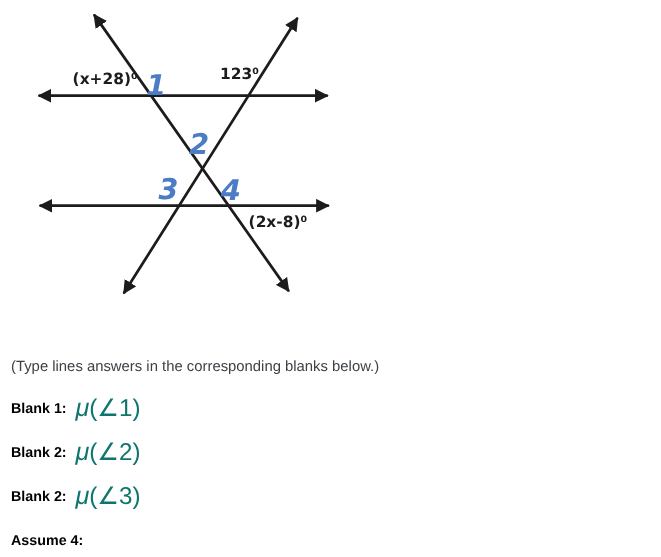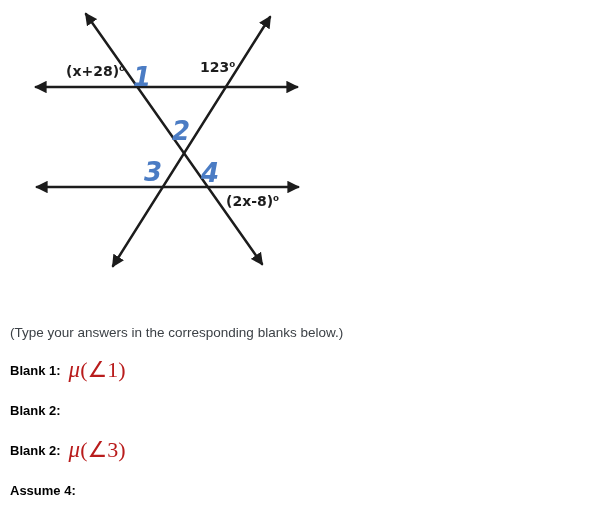--- a/index.html
+++ b/index.html
@@ -56,22 +56,22 @@
     align-items: center;
   }
   .blank-label {
     font-size: 13px;
     font-weight: bold;
     color: #000000;
     white-space: pre;
   }
   .math {
     margin-left: 8px;
-    color: #b91c1c;
-    font-family: Liberation Serif, serif;
+    color: #0f766e;
+    font-family: Liberation Sans, sans-serif;
     font-size: 22px;
     white-space: pre;
   }
   .math .mu {
     font-style: italic;
     font-size: 23px;
   }
   .math .expr {
     font-style: normal;
   }
@@ -106,32 +106,33 @@
 
     <text class="angle-num" x="172" y="140">2</text>
 
     <text class="angle-num" x="144" y="181">3</text>
 
     <text class="angle-num" x="201" y="182">4</text>
   </svg>
 
   <p class="prompt">
     <br>
-    <span>(Type your answers in the corresponding blanks below.)</span>
+    <span>(Type lines answers in the corresponding blanks below.)</span>
   </p>
 
   <div class="blanks">
 
     <div class="blank-row">
       <span class="blank-label">Blank 1:</span>
       <span class="math"><span class="mu">μ</span><span class="expr">(∠1)</span></span>
     </div>
 
     <div class="blank-row">
       <span class="blank-label">Blank 2:</span>
+      <span class="math"><span class="mu">μ</span><span class="expr">(∠2)</span></span>
     </div>
 
     <div class="blank-row">
       <span class="blank-label">Blank 2:</span>
       <span class="math"><span class="mu">μ</span><span class="expr">(∠3)</span></span>
     </div>
 
     <div class="blank-row">
       <span class="blank-label">Assume 4:</span>
     </div>

